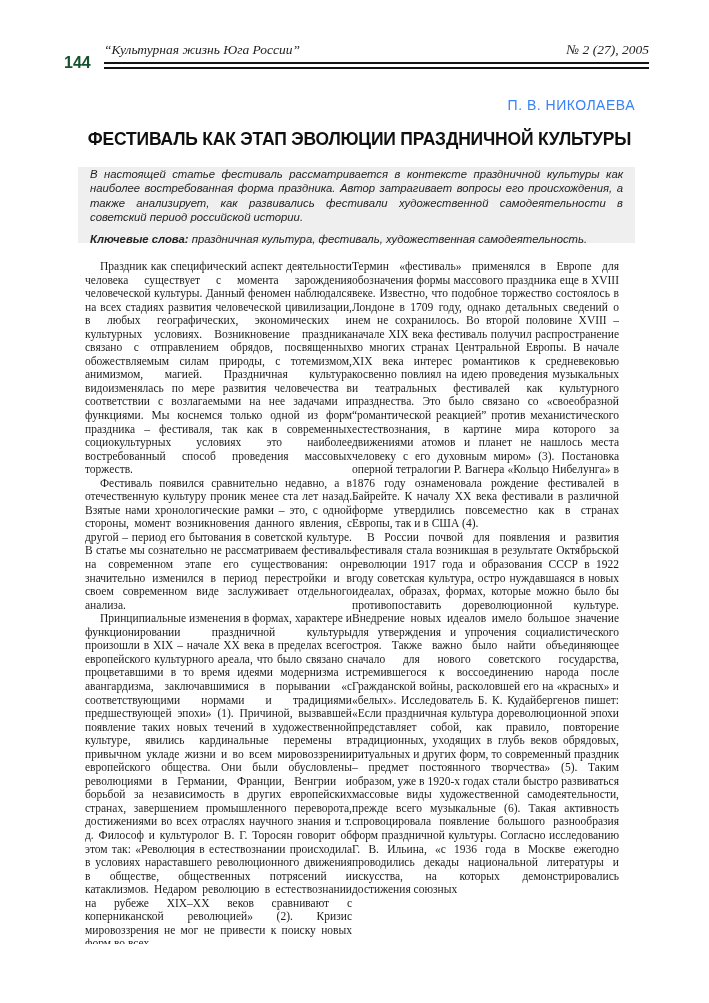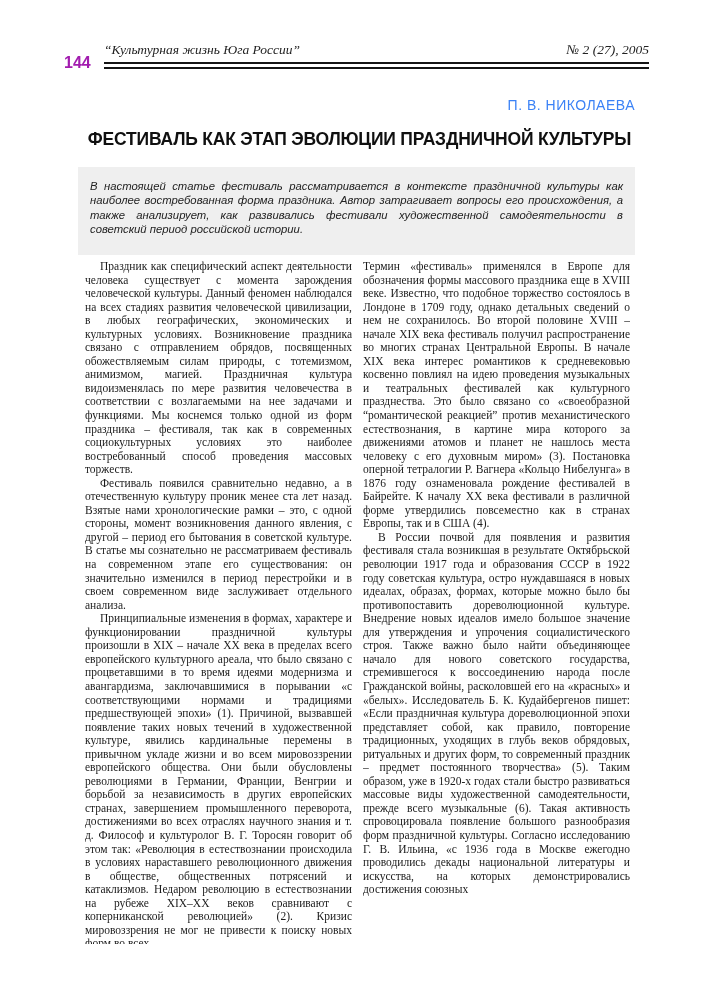--- a/index.html
+++ b/index.html
@@ -13,21 +13,21 @@
   }
   .page {
     position: absolute; inset: 0;
     background: #ffffff;
   }
 
   
   .page-number {
     position: absolute; left: 64px; top: 54px;
     font-family: "Liberation Sans", sans-serif;
-    font-weight: bold; font-size: 16px; color: #a21caf;
+    font-weight: bold; font-size: 16px; color: #14532d;
   }
   .running-head {
     position: absolute; left: 104px; right: 60px; top: 42px;
     display: flex; justify-content: space-between; align-items: center;
     font-family: "Liberation Serif", serif;
     font-style: italic; font-size: 13.5px; color: #222;
   }
   .head-rule {
     position: absolute; left: 104px; right: 60px; top: 62px;
     height: 3px;
@@ -48,34 +48,34 @@
     font-family: "Liberation Sans", sans-serif;
     font-weight: bold; font-size: 17.5px; letter-spacing: -0.2px;
     color: #101010;
     transform: scaleY(1.05);
   }
 
   
   .abstract-box {
     position: absolute; left: 78px; top: 167px; width: 533px; height: 70px;
     background: #efefef;
-    padding: 12px 12px 6px 12px;
+    padding: 0 12px 6px 12px;
     font-family: "Liberation Sans", sans-serif;
     font-style: italic; font-size: 11.3px; line-height: 14.3px;
     color: #232323;
     text-align: justify;
   }
   .abstract-box .abstract-text { margin: 0 0 8px 0; }
   .abstract-box .keywords { margin: 6px 0 0 0; }
   .abstract-box .kw-label { font-weight: bold; }
 
   
   .body-columns {
     position: absolute; left: 85px; top: 260px;
-    display: flex; gap: 11px;
+    display: flex; gap: 0;
   }
   .col {
     width: 267px; height: 684px; overflow: hidden;
     font-family: "Liberation Serif", serif;
     font-size: 11.5px; line-height: 13.55px;
     text-align: justify; color: #1b1b1b;
     hyphens: auto; -webkit-hyphens: auto;
   }
   .col p { margin: 0; text-indent: 15px; }
   .col-right p:first-child { text-indent: 0; }
@@ -90,20 +90,21 @@
     <span>“Культурная жизнь Юга России”</span>
     <span>№ 2 (27), 2005</span>
   </div>
   <div class="head-rule"></div>
 
   <div class="author-line">П. В. НИКОЛАЕВА</div>
   <div class="article-title">ФЕСТИВАЛЬ КАК ЭТАП ЭВОЛЮЦИИ ПРАЗДНИЧНОЙ КУЛЬТУРЫ</div>
 
   <div class="abstract-box">
     <p class="abstract-text">В настоящей статье фестиваль рассматривается в контексте праздничной культуры как наиболее востребованная форма праздника. Автор затрагивает вопросы его происхождения, а также анализирует, как развивались фестивали художественной самодеятельности в советский период российской истории.</p>
+    <p class="keywords"><span class="kw-label">Ключевые слова:</span><span> праздничная культура, фестиваль, художественная самодеятельность.</span></p>
   </div>
 
   <div class="body-columns">
     <div class="col col-left" lang="ru">
         <p>Праздник как специфический аспект деятельности человека существует с момента зарождения человеческой культуры. Данный феномен наблюдался на всех стадиях развития человеческой цивилизации, в любых географических, экономических и культурных условиях. Возникновение праздника связано с отправлением обрядов, посвященных обожествляемым силам природы, с тотемизмом, анимизмом, магией. Праздничная культура видоизменялась по мере развития человечества в соответствии с возлагаемыми на нее задачами и функциями. Мы коснемся только одной из форм праздника – фестиваля, так как в современных социокультурных условиях это наиболее востребованный способ проведения массовых торжеств.</p>
         <p>Фестиваль появился сравнительно недавно, а в отечественную культуру проник менее ста лет назад. Взятые нами хронологические рамки – это, с одной стороны, момент возникновения данного явления, с другой – период его бытования в советской культуре. В статье мы сознательно не рассматриваем фестиваль на современном этапе его существования: он значительно изменился в период перестройки и в своем современном виде заслуживает отдельного анализа.</p>
         <p>Принципиальные изменения в формах, характере и функционировании праздничной культуры произошли в XIX – начале XX века в пределах всего европейского культурного ареала, что было связано с процветавшими в то время идеями модернизма и авангардизма, заключавшимися в порывании «с соответствующими нормами и традициями предшествующей эпохи» (1). Причиной, вызвавшей появление таких новых течений в художественной культуре, явились кардинальные перемены в привычном укладе жизни и во всем мировоззрении европейского общества. Они были обусловлены революциями в Германии, Франции, Венгрии и борьбой за независимость в других европейских странах, завершением промышленного переворота, достижениями во всех отраслях научного знания и т. д. Философ и культуролог В. Г. Торосян говорит об этом так: «Революция в естествознании происходила в условиях нараставшего революционного движения в обществе, общественных потрясений и катаклизмов. Недаром революцию в естествознании на рубеже XIX–XX веков сравнивают с коперниканской революцией» (2). Кризис мировоззрения не мог не привести к поиску новых форм во всех</p>
       </div>
     <div class="col col-right" lang="ru">
         <p>Термин «фестиваль» применялся в Европе для обозначения формы массового праздника еще в XVIII веке. Известно, что подобное торжество состоялось в Лондоне в 1709 году, однако детальных сведений о нем не сохранилось. Во второй половине XVIII – начале XIX века фестиваль получил распространение во многих странах Центральной Европы. В начале XIX века интерес романтиков к средневековью косвенно повлиял на идею проведения музыкальных и театральных фестивалей как культурного празднества. Это было связано со «своеобразной “романтической реакцией” против механистического естествознания, в картине мира которого за движениями атомов и планет не нашлось места человеку с его духовным миром» (3). Постановка оперной тетралогии Р. Вагнера «Кольцо Нибелунга» в 1876 году ознаменовала рождение фестивалей в Байрейте. К началу XX века фестивали в различной форме утвердились повсеместно как в странах Европы, так и в США (4).</p>

